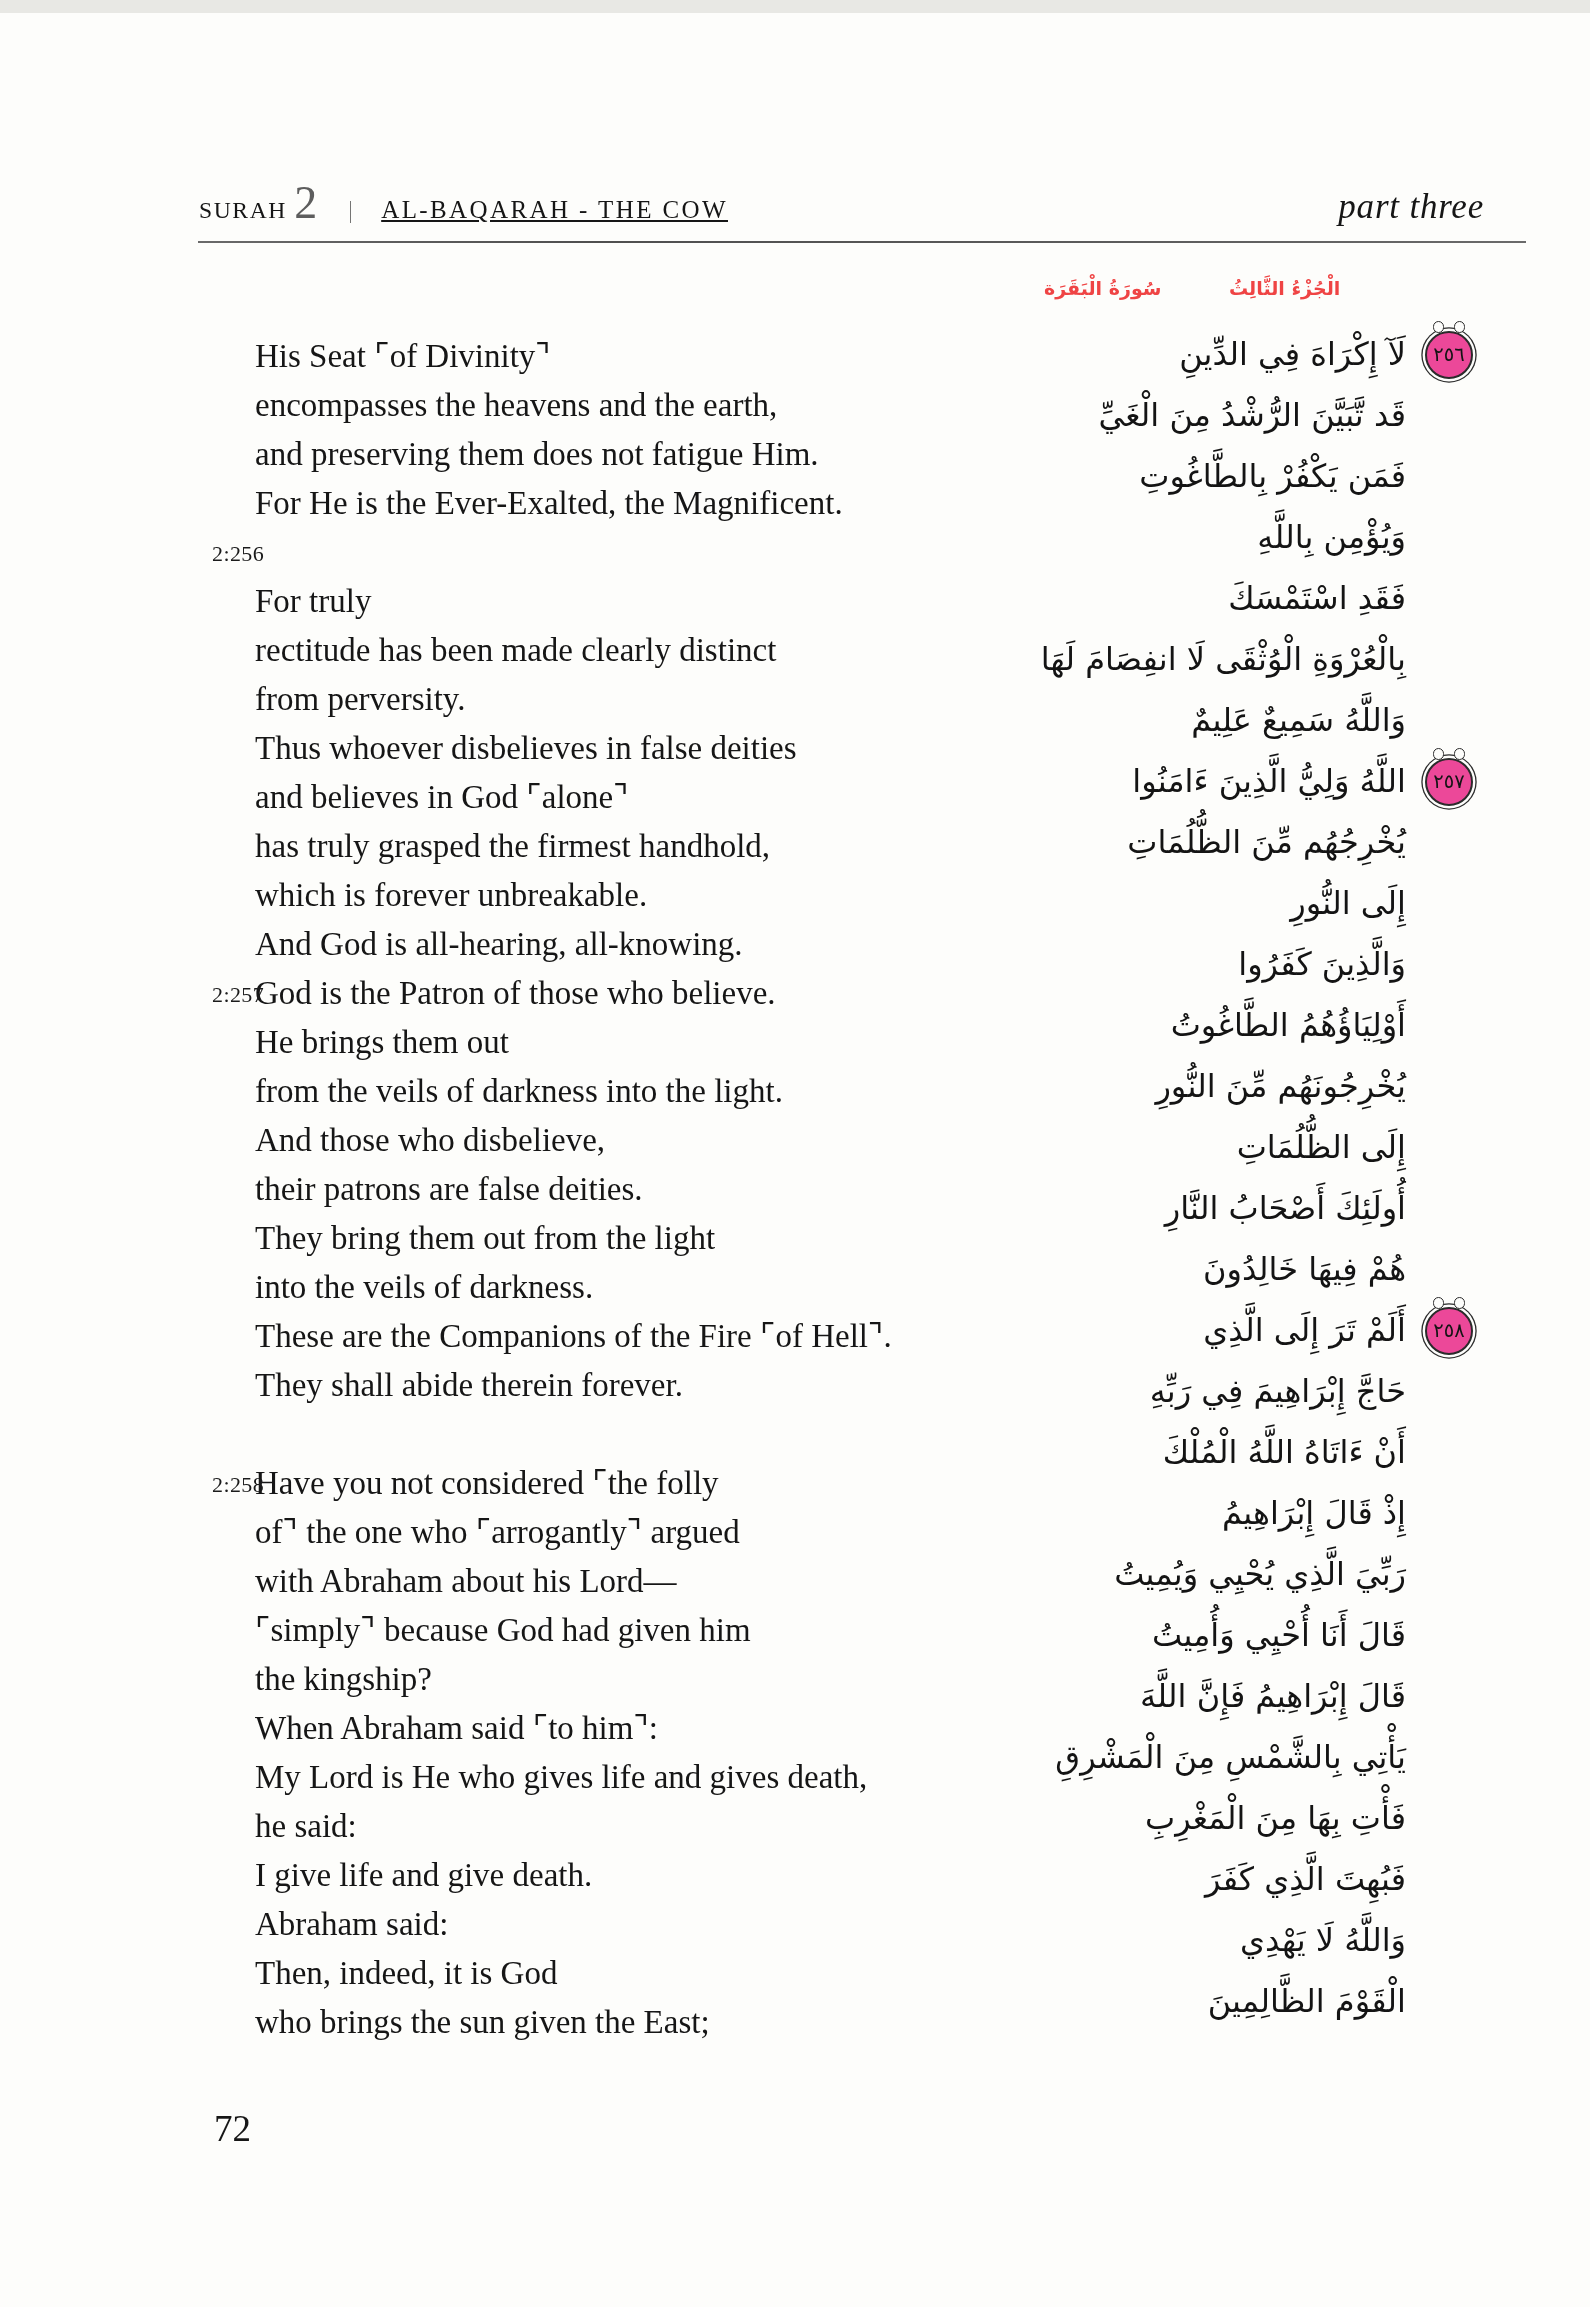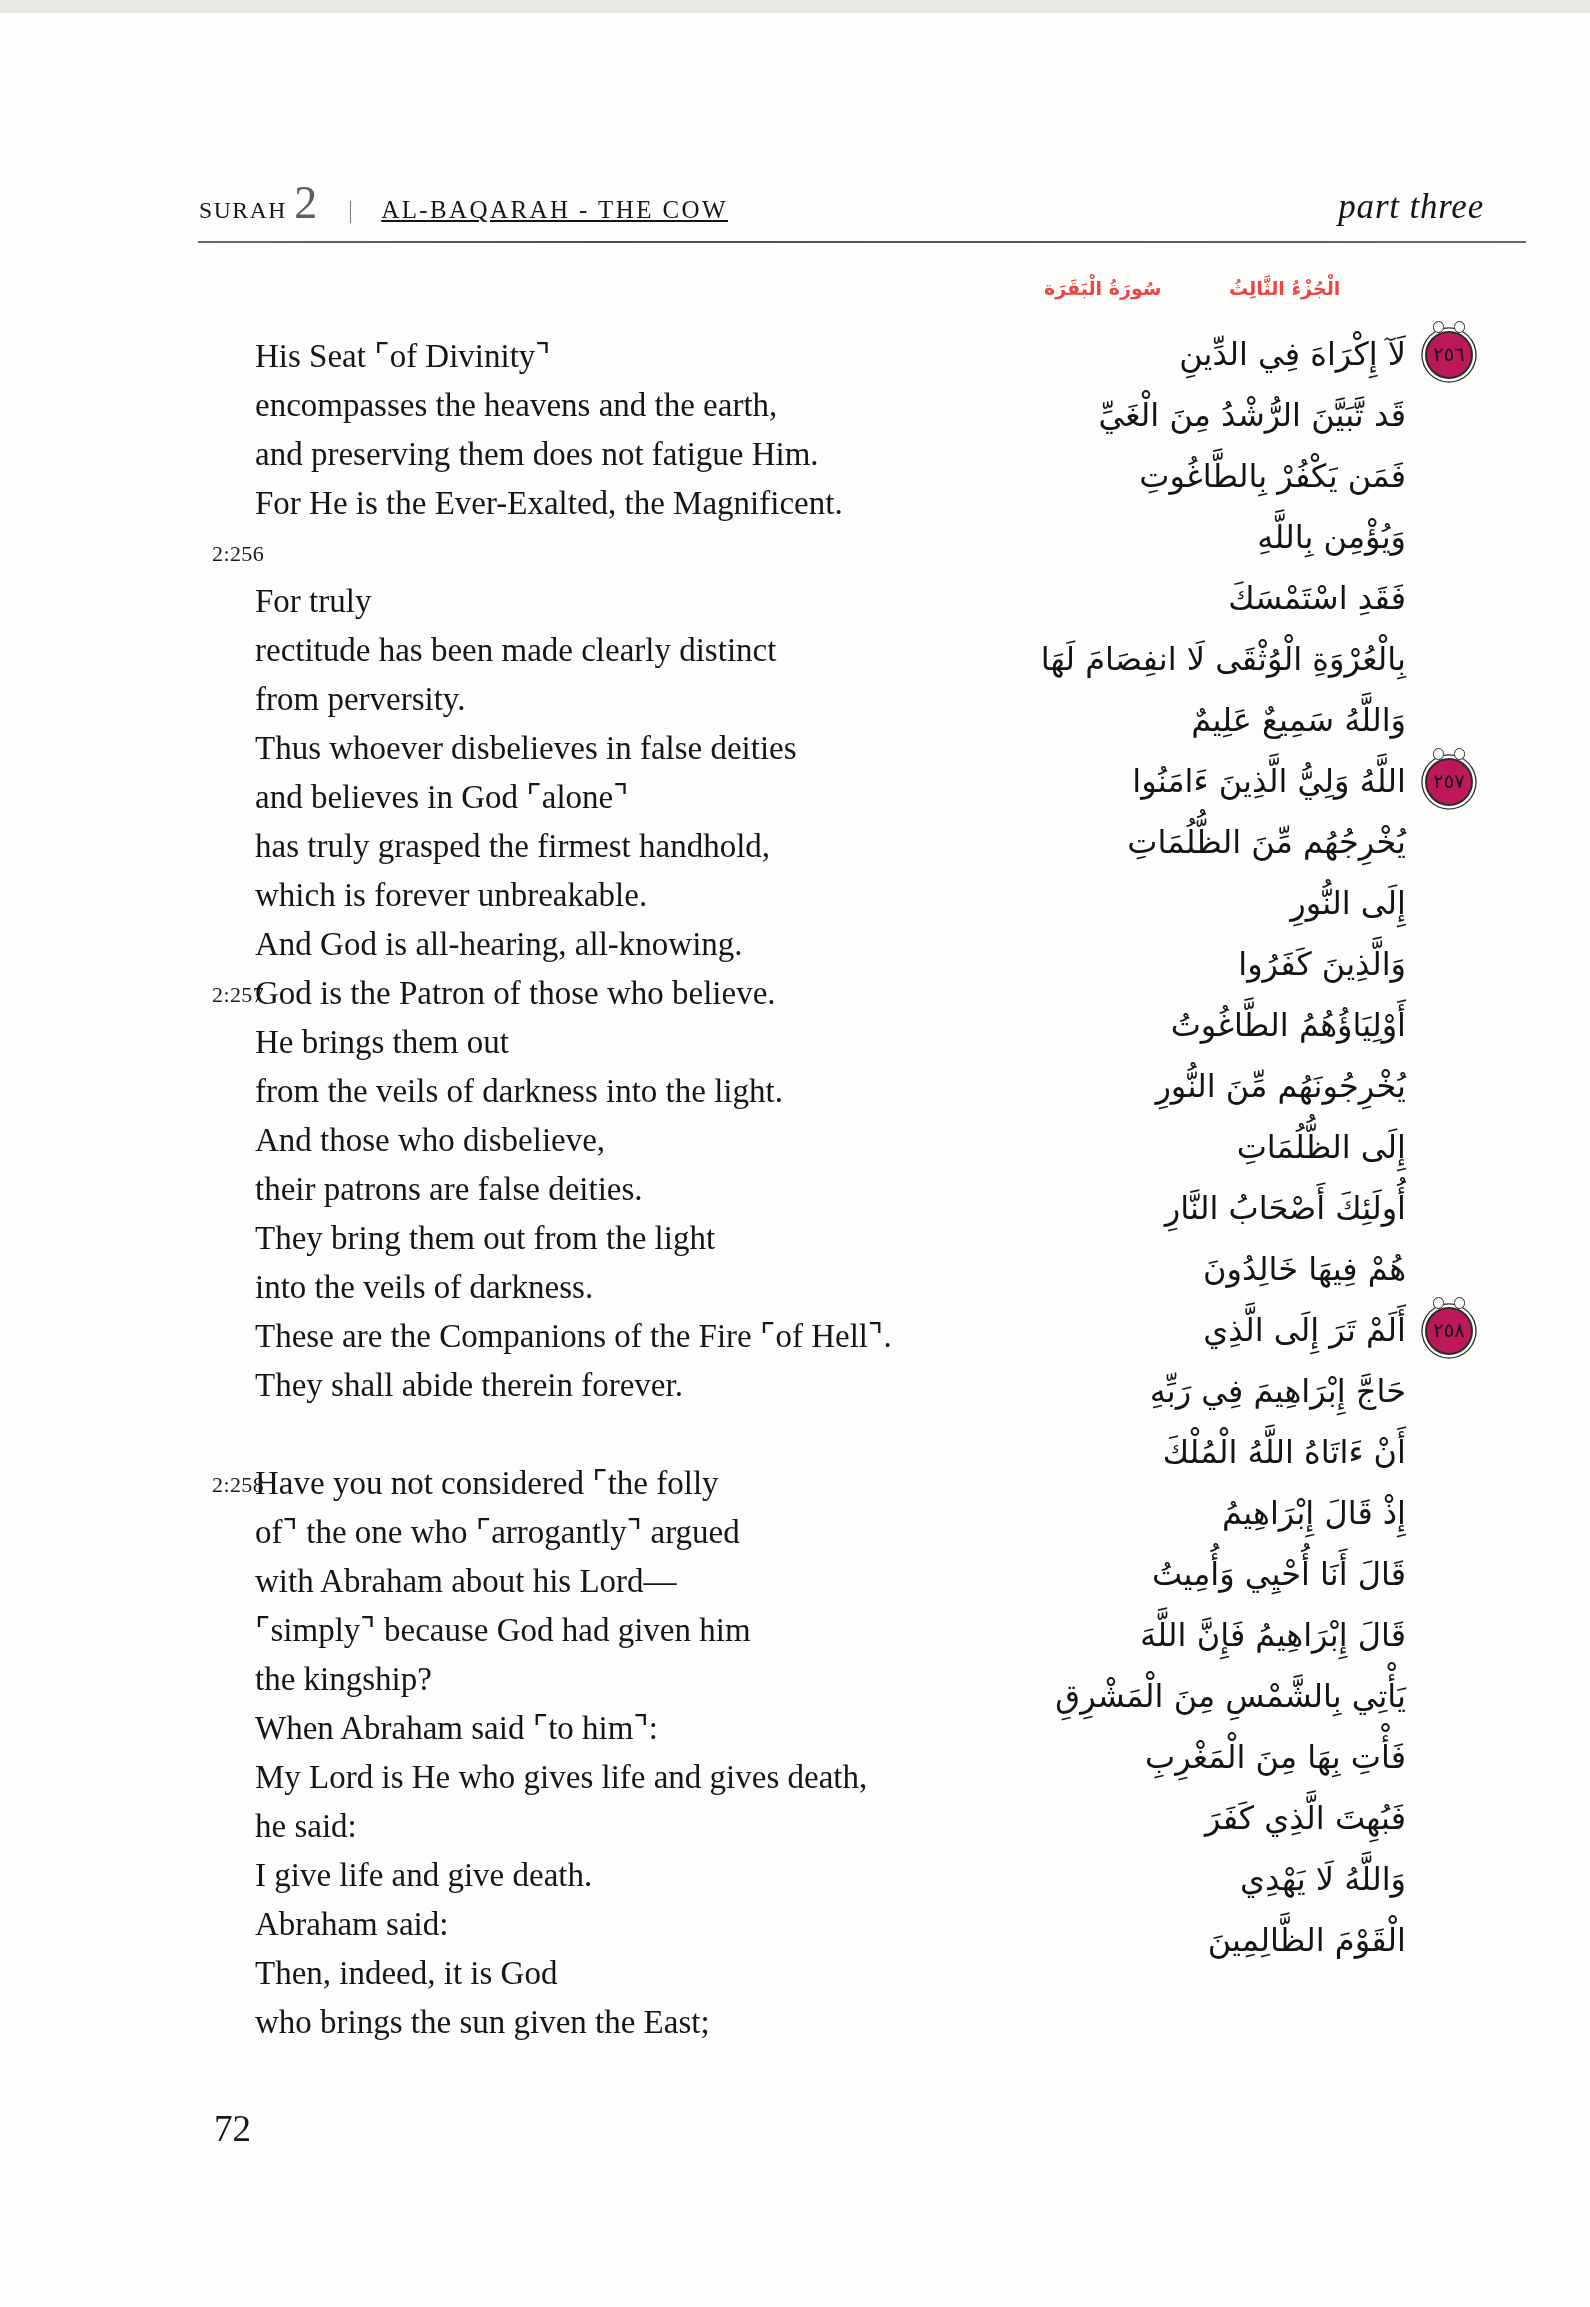--- a/index.html
+++ b/index.html
@@ -63,21 +63,21 @@
     position:absolute;right:185px;top:311px;width:439px;
     direction:rtl;
     font-family:"DejaVu Sans",sans-serif;
   }
   .ar-line{
     position:relative;height:61px;line-height:61px;
     text-align:right;font-size:32px;color:#141414;white-space:nowrap;
   }
   .verse-marker{
     position:absolute;right:-67px;top:50%;transform:translateY(-50%);
-    width:44px;height:44px;background:#be185d;
+    width:44px;height:44px;background:#ec4899;
     border:2px solid #2b2b2b;border-radius:50%;
     box-shadow:0 0 0 2.4px #fdfdfb,0 0 0 3.7px #2b2b2b;
     display:flex;align-items:center;justify-content:center;
     font-size:19.5px;line-height:1;font-weight:normal;
   }
   .verse-marker::before,.verse-marker::after{
     content:"";position:absolute;top:-11.4px;width:9.8px;height:9.8px;
     border:1.6px solid #2b2b2b;border-radius:50%;background:#fdfdfb;
   }
   .verse-marker::before{left:5.7px;}
@@ -158,20 +158,21 @@
       <div class="ar-line"><span>وَالَّذِينَ كَفَرُوا</span></div>
       <div class="ar-line"><span>أَوْلِيَاؤُهُمُ الطَّاغُوتُ</span></div>
       <div class="ar-line"><span>يُخْرِجُونَهُم مِّنَ النُّورِ</span></div>
       <div class="ar-line"><span>إِلَى الظُّلُمَاتِ</span></div>
       <div class="ar-line"><span>أُولَئِكَ أَصْحَابُ النَّارِ</span></div>
       <div class="ar-line"><span>هُمْ فِيهَا خَالِدُونَ</span></div>
       <div class="ar-line"><span>أَلَمْ تَرَ إِلَى الَّذِي</span><span class="verse-marker">٢٥٨</span></div>
       <div class="ar-line"><span>حَاجَّ إِبْرَاهِيمَ فِي رَبِّهِ</span></div>
       <div class="ar-line"><span>أَنْ ءَاتَاهُ اللَّهُ الْمُلْكَ</span></div>
       <div class="ar-line"><span>إِذْ قَالَ إِبْرَاهِيمُ</span></div>
+      <div class="ar-line"><span>رَبِّيَ الَّذِي يُحْيِي وَيُمِيتُ</span></div>
       <div class="ar-line"><span>قَالَ أَنَا أُحْيِي وَأُمِيتُ</span></div>
       <div class="ar-line"><span>قَالَ إِبْرَاهِيمُ فَإِنَّ اللَّهَ</span></div>
       <div class="ar-line"><span>يَأْتِي بِالشَّمْسِ مِنَ الْمَشْرِقِ</span></div>
       <div class="ar-line"><span>فَأْتِ بِهَا مِنَ الْمَغْرِبِ</span></div>
       <div class="ar-line"><span>فَبُهِتَ الَّذِي كَفَرَ</span></div>
       <div class="ar-line"><span>وَاللَّهُ لَا يَهْدِي</span></div>
       <div class="ar-line"><span>الْقَوْمَ الظَّالِمِينَ</span></div>
     </div>
 
   <div class="page-number">72</div>

